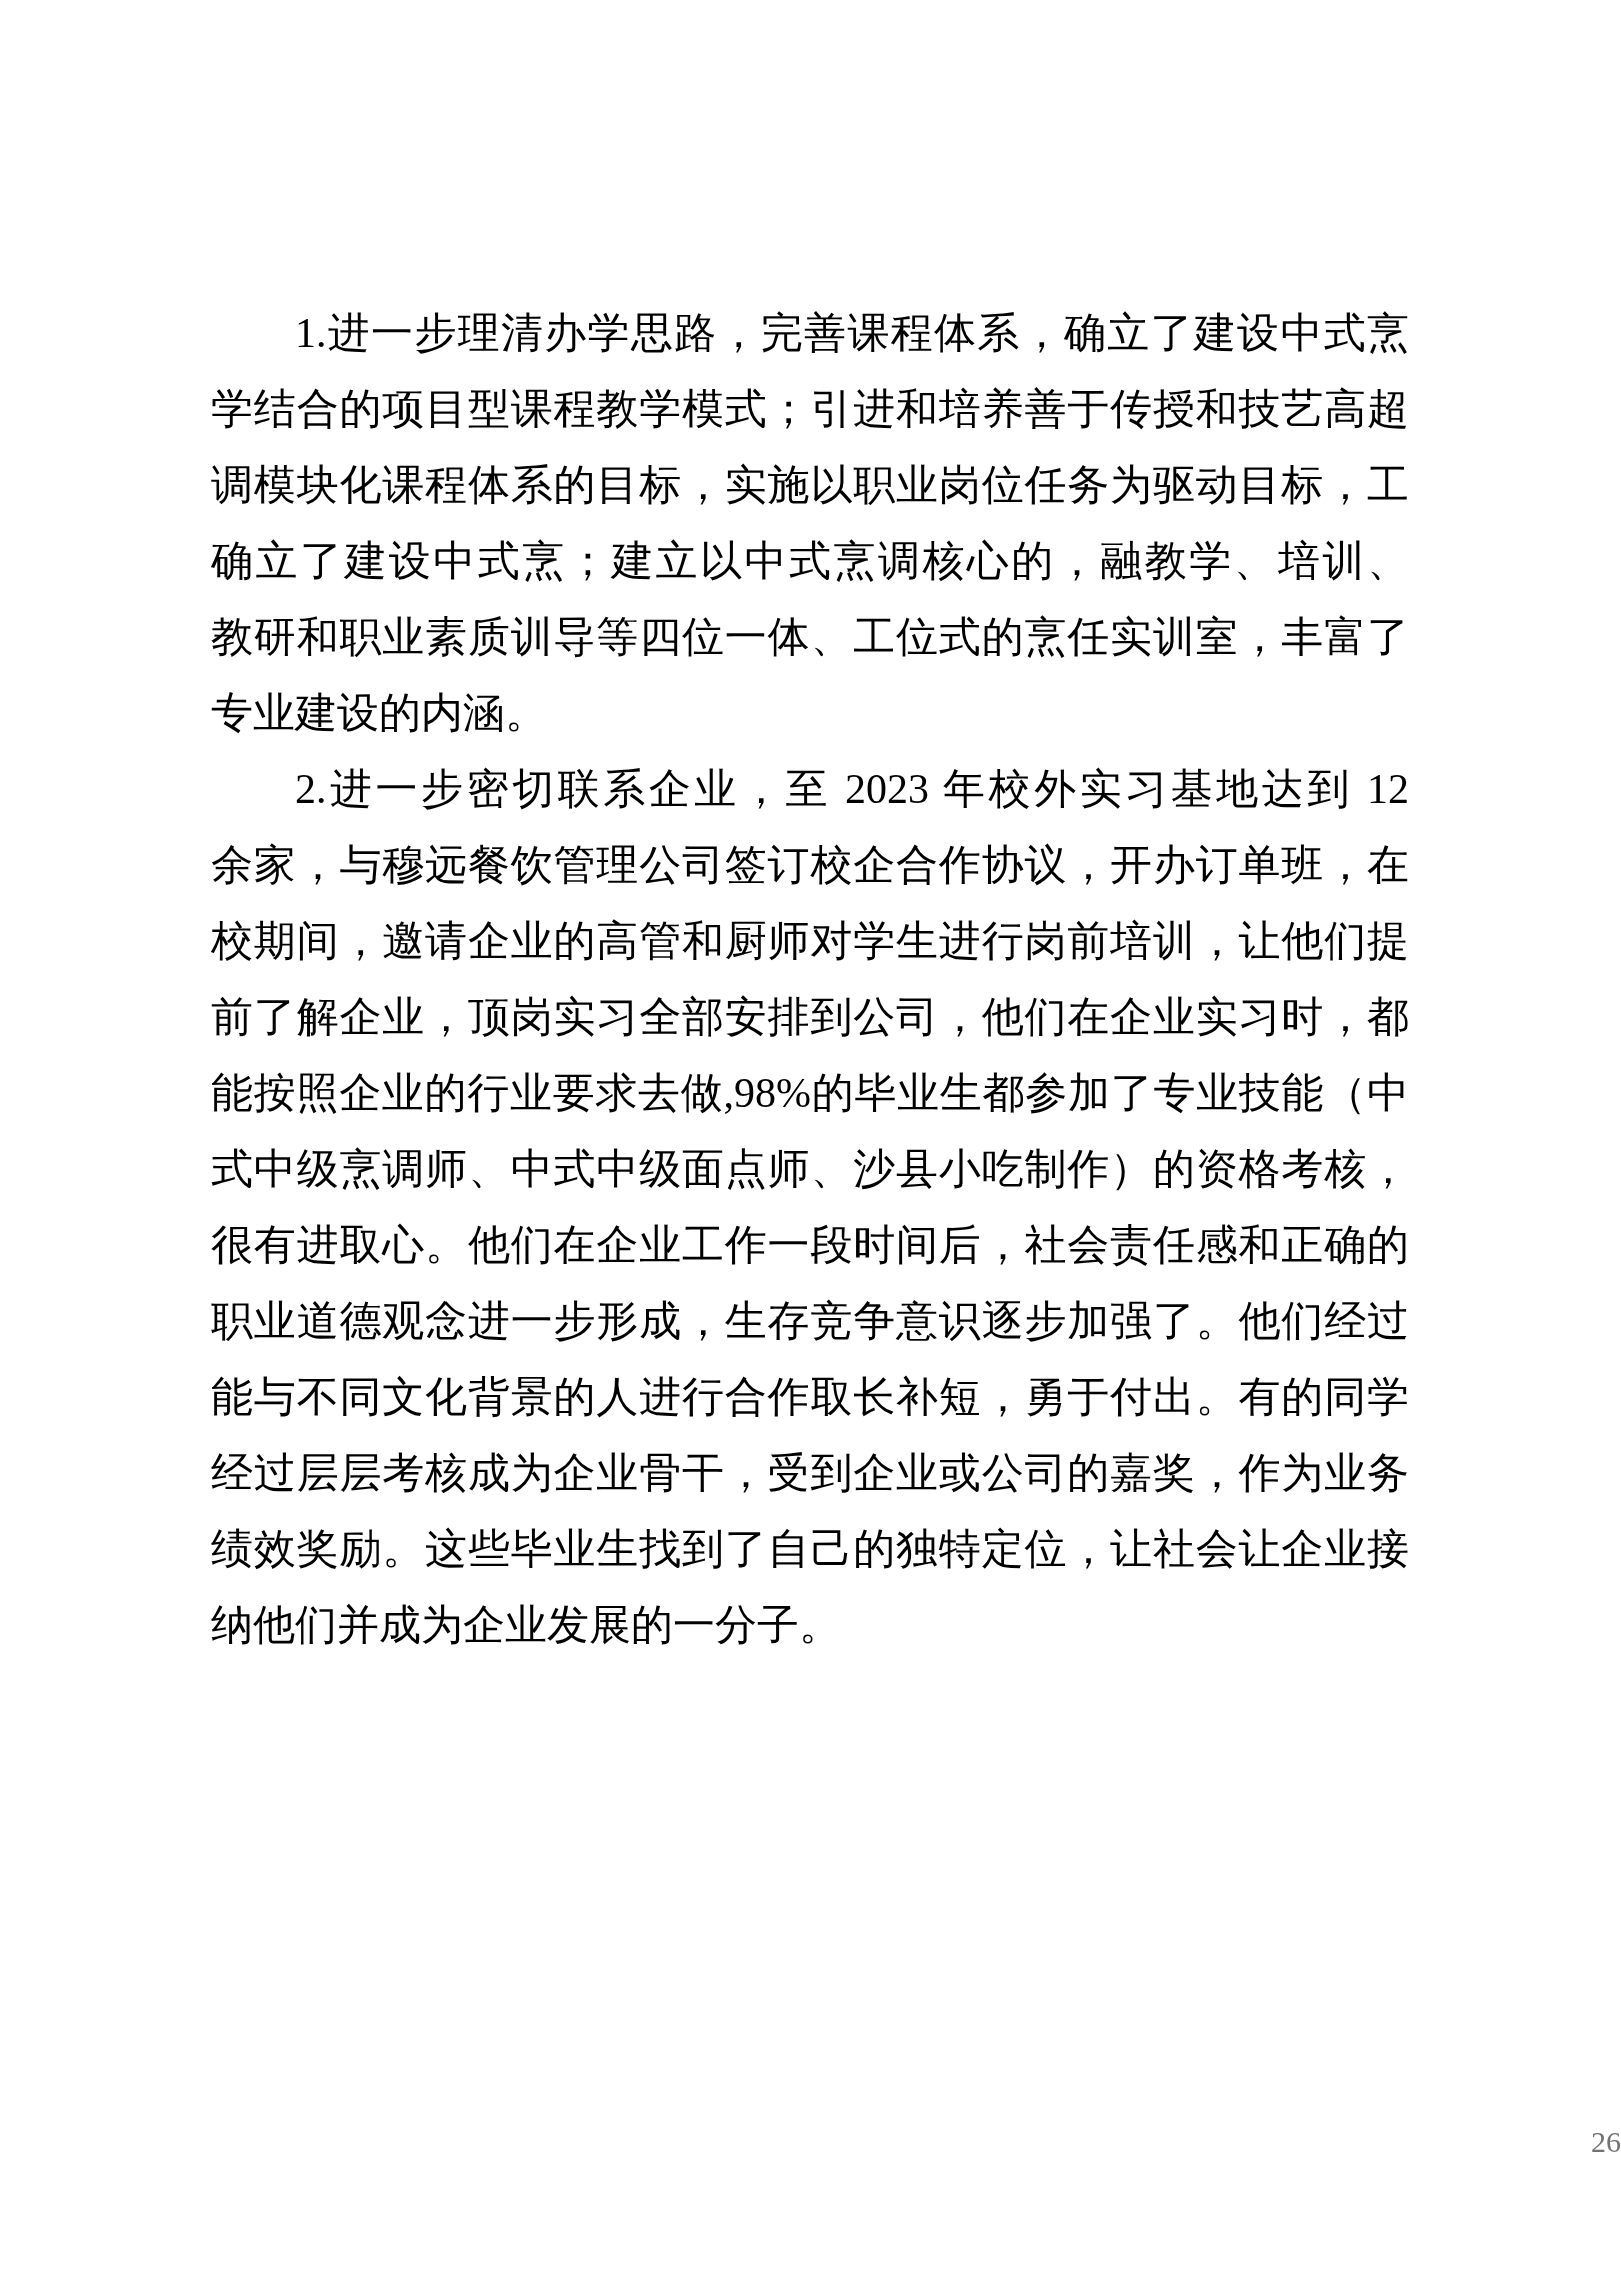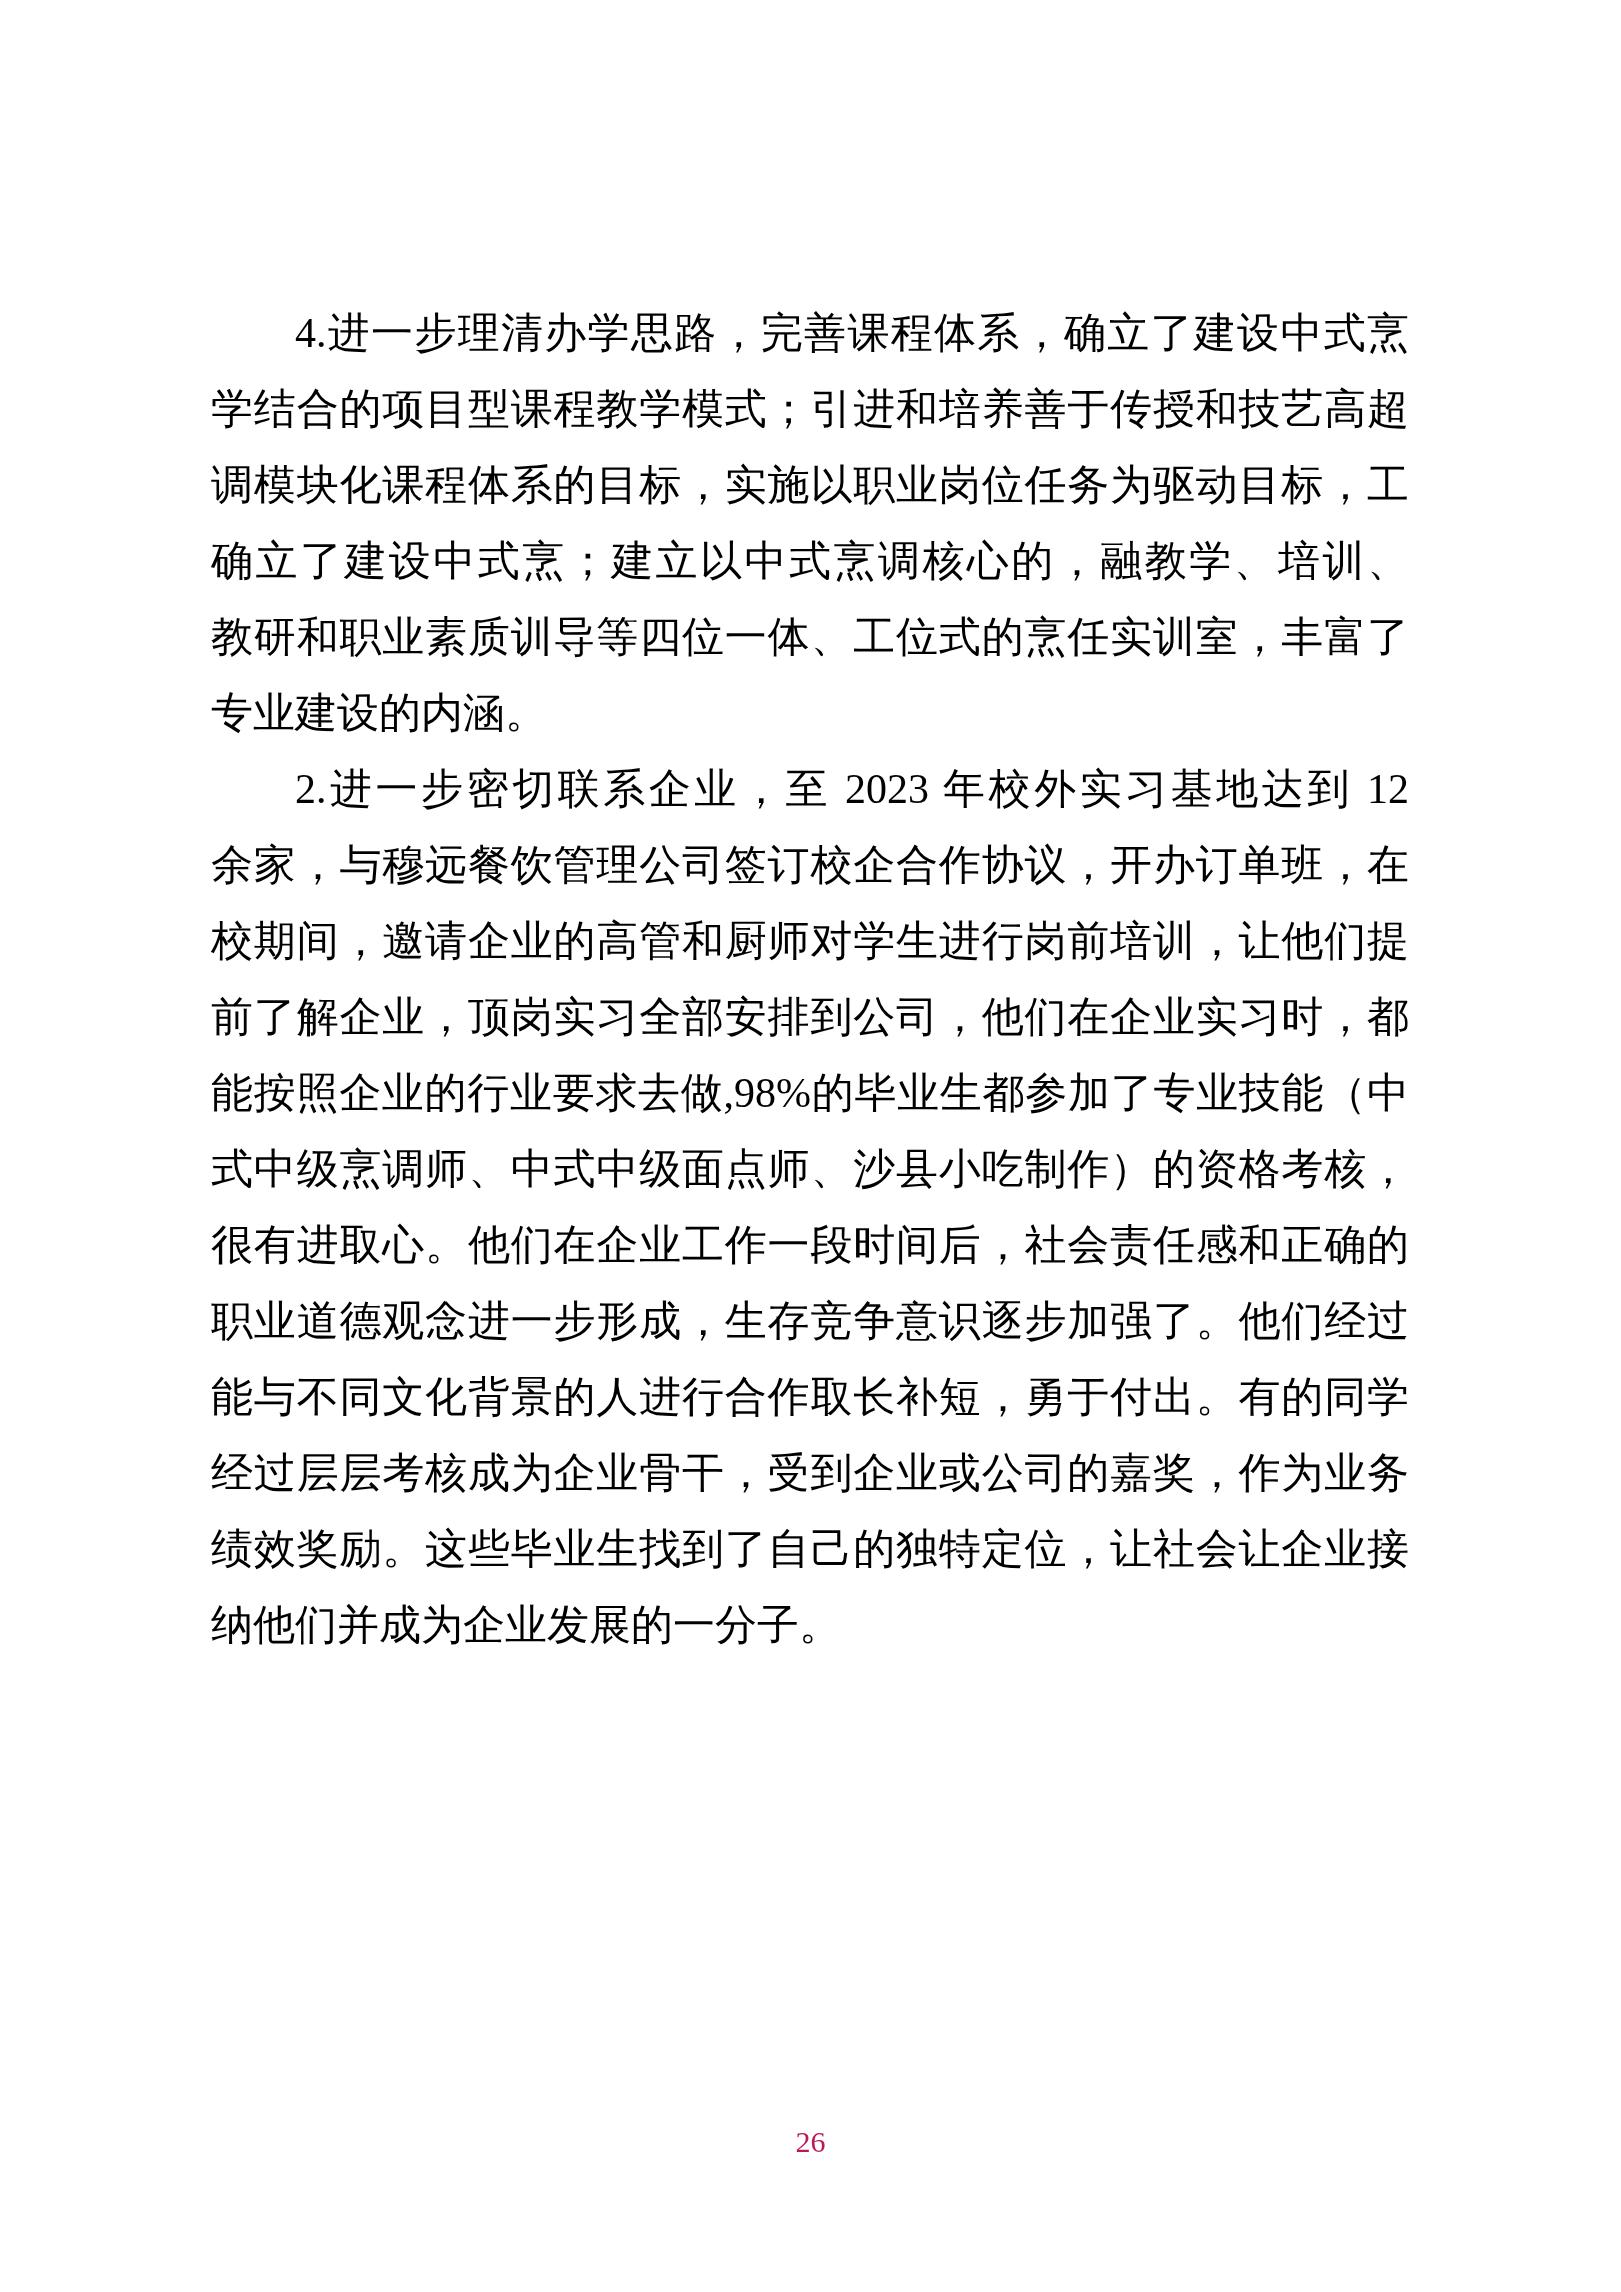--- a/index.html
+++ b/index.html
@@ -41,34 +41,34 @@
   }
   .line.nojust {
     text-align-last: left;
     -moz-text-align-last: left;
   }
   .pagenum {
     position: absolute;
     top: 2123px;
     left: 0;
     width: 100%;
-    text-align: center;
+    text-align: right;
     font-size: 30px;
     line-height: 37px;
-    color: #be185d;
+    color: #737373;
   }
 </style>
 </head>
 <body>
 
 <div class="page">
 
   <div class="textblock">
     <div class="paragraph">
-        <div class="line indent">4.进一步理清办学思路，完善课程体系，确立了建设中式烹</div>
+        <div class="line indent">1.进一步理清办学思路，完善课程体系，确立了建设中式烹</div>
         <div class="line">学结合的项目型课程教学模式；引进和培养善于传授和技艺高超</div>
         <div class="line">调模块化课程体系的目标，实施以职业岗位任务为驱动目标，工</div>
         <div class="line">确立了建设中式烹；建立以中式烹调核心的，融教学、培训、</div>
         <div class="line">教研和职业素质训导等四位一体、工位式的烹任实训室，丰富了</div>
         <div class="line nojust">专业建设的内涵。</div>
       </div>
     <div class="paragraph">
         <div class="line indent">2.进一步密切联系企业，至 2023 年校外实习基地达到 12</div>
         <div class="line">余家，与穆远餐饮管理公司签订校企合作协议，开办订单班，在</div>
         <div class="line">校期间，邀请企业的高管和厨师对学生进行岗前培训，让他们提</div>

